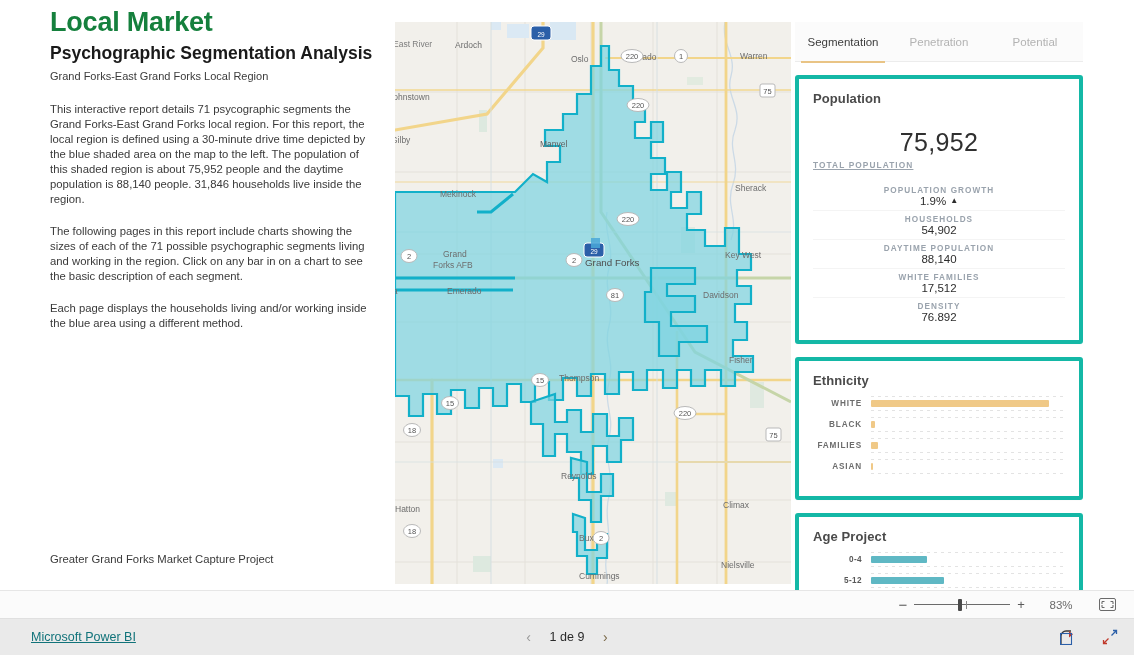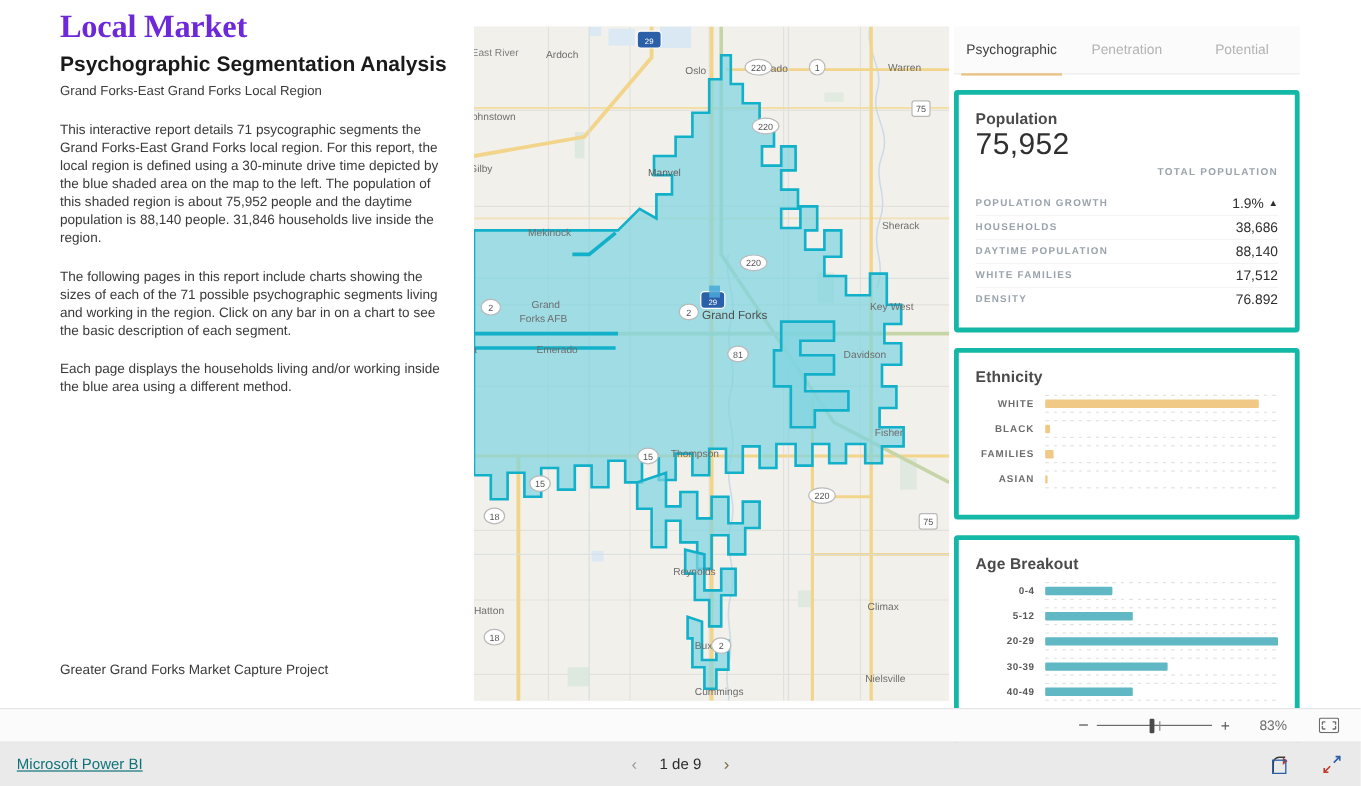--- a/index.html
+++ b/index.html
@@ -13,23 +13,22 @@
 
   
   .canvas {
     position: absolute; left: 0; top: 0; width: 1134px; height: 590px;
     background: #ffffff;
   }
 
   
   .left-col { position: absolute; left: 50px; top: 6px; width: 330px; }
   .title-main {
-    font-size: 27px; font-weight: bold; color: #6d28d9; letter-spacing: -0.2px;
+    font-size: 27px; font-weight: bold; color: #15803d; letter-spacing: -0.2px;
     line-height: 1.2;
-    font-family: Liberation Serif, serif;
   }
   .title-sub {
     font-size: 17.5px; font-weight: bold; color: #1a1a1a; margin-top: 5px;
     line-height: 1.2;
   }
   .title-region {
     font-size: 11px; color: #3b3b3b; margin-top: 5px; line-height: 1.3;
   }
   .body-para {
     font-size: 11.3px; color: #3a3a3a; line-height: 1.33; margin-top: 18px;
@@ -69,31 +68,31 @@
   }
   .card {
     background: #ffffff; border: 4px solid #14b8a6; border-radius: 3px;
     margin-top: 13px; padding: 12px 14px 14px 14px;
     box-shadow: 0 1px 1px rgba(0,0,0,0.015);
   }
   .card-title {
     font-size: 13px; color: #4a4a4a; font-weight: bold; letter-spacing: .1px;
   }
   .big-number {
-    font-size: 25px; color: #303030; margin-top: 0;
+    text-align: center; font-size: 25px; color: #303030; margin-top: 22px;
     font-weight: normal; letter-spacing: .3px;
   }
   .big-number-label {
-    text-align: right; font-size: 8.3px; color: #9aa3ad; letter-spacing: 1.1px;
-    font-weight: bold; margin-top: 3px;
+    text-align: left; font-size: 8.3px; color: #9aa3ad; letter-spacing: 1.1px;
+    font-weight: bold; margin-top: 3px; text-decoration: underline;
   }
   .stat-list { margin-top: 12px; }
   .stat-row {
     display: flex; justify-content: space-between; align-items: center;
-    padding: 3.5px 0; border-bottom: 1px solid #f4f4f4;
+    padding: 3.5px 0; border-bottom: 1px solid #f4f4f4; flex-direction: column;
   }
   .stat-row:last-child { border-bottom: none; }
   .stat-label {
     font-size: 8.2px; color: #9aa3ad; letter-spacing: 1.05px; font-weight: bold;
   }
   .stat-value {
     font-size: 11.5px; color: #2c2c2c; display: flex; align-items: center; gap: 4px; justify-content: center;
   }
   .up-arrow { color: #2c2c2c; font-size: 8px; line-height: 1; }
 
@@ -160,21 +159,21 @@
   .fit-btn {
     width: 26px; height: 20px; margin-left: 12px;
     display: flex; align-items: center; justify-content: center; cursor: pointer;
   }
 
   .footer {
     position: absolute; left: 0; top: 619px; width: 1134px; height: 36px;
     background: #eaeaea; display: flex; align-items: center;
   }
   .brand {
-    margin-left: 14px; font-size: 12.5px; color: #11737a;
+    margin-left: 31px; font-size: 12.5px; color: #11737a;
     text-decoration: underline; cursor: pointer;
   }
   .pager {
     position: absolute; left: 50%; transform: translateX(-50%);
     display: flex; align-items: center; gap: 14px;
   }
   .pager-arrow {
     font-size: 14px; color: #9a9a9a; cursor: pointer; user-select: none;
     width: 14px; text-align: center;
   }
@@ -401,21 +400,21 @@
 
         <rect x="196" y="216" width="9" height="10" fill="#4aa8d8" opacity="0.85"></rect>
       </svg>
 
     </div>
 
     <div class="right-col">
 
       <div class="tabs">
         <div class="tab active">
-          <span>Psychographic</span>
+          <span>Segmentation</span>
         </div>
         <div class="tab">
           <span>Penetration</span>
         </div>
         <div class="tab">
           <span>Potential</span>
         </div>
       </div>
 
       <div class="card">
@@ -425,21 +424,21 @@
         <div class="stat-list">
           <div class="stat-row">
             <span class="stat-label">POPULATION GROWTH</span>
             <span class="stat-value">
               <span>1.9%</span>
               <span class="up-arrow">▲</span>
             </span>
           </div>
           <div class="stat-row">
             <span class="stat-label">HOUSEHOLDS</span>
-            <span class="stat-value">38,686</span>
+            <span class="stat-value">54,902</span>
           </div>
           <div class="stat-row">
             <span class="stat-label">DAYTIME POPULATION</span>
             <span class="stat-value">88,140</span>
           </div>
           <div class="stat-row">
             <span class="stat-label">WHITE FAMILIES</span>
             <span class="stat-value">17,512</span>
           </div>
           <div class="stat-row">
@@ -473,21 +472,21 @@
             <div class="hbar-row">
               <div class="hbar-label">ASIAN</div>
               <div class="hbar-track">
                 <div class="hbar-fill" style="width: 1.2%; background: rgb(240, 201, 135);"></div>
               </div>
             </div>
           </div>
       </div>
 
       <div class="card" style="padding-bottom:18px;">
-        <div class="card-title">Age Breakout</div>
+        <div class="card-title">Age Project</div>
         <div class="hbars" id="age-bars">
             <div class="hbar-row">
               <div class="hbar-label age-label">0-4</div>
               <div class="hbar-track">
                 <div class="hbar-fill" style="width: 29%; background: rgb(95, 184, 196);"></div>
               </div>
             </div>
             <div class="hbar-row">
               <div class="hbar-label age-label">5-12</div>
               <div class="hbar-track">

